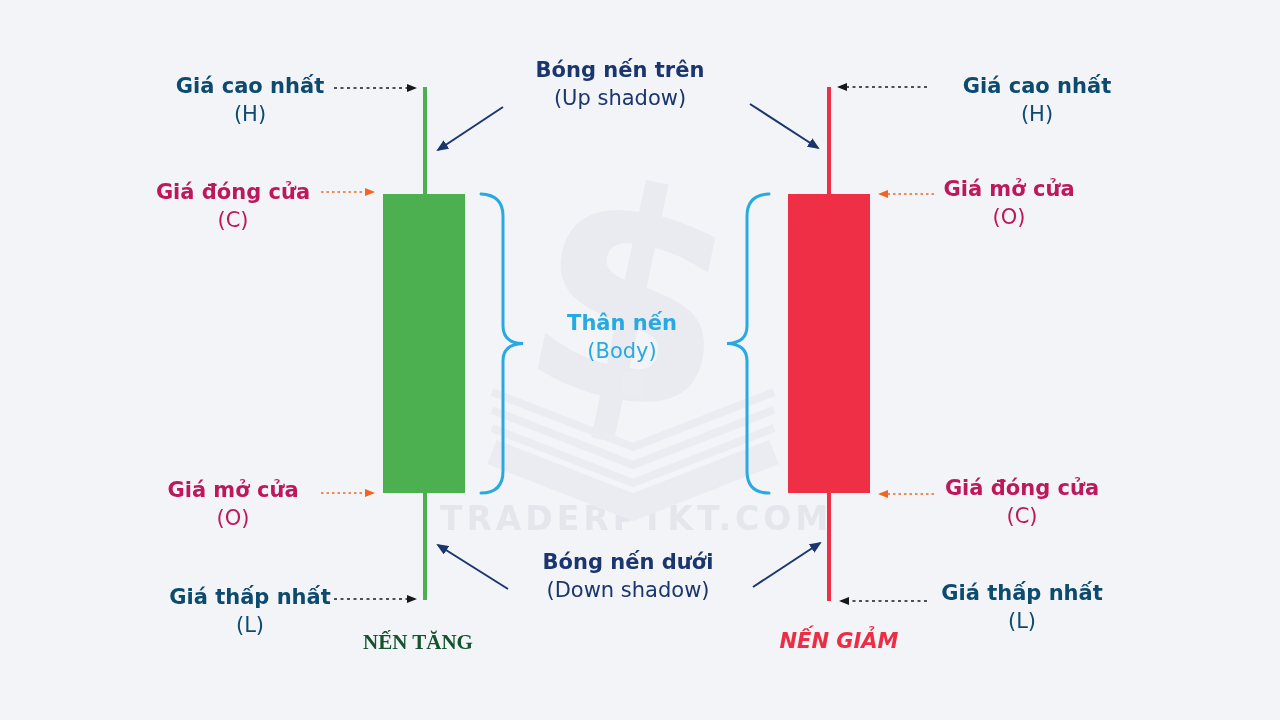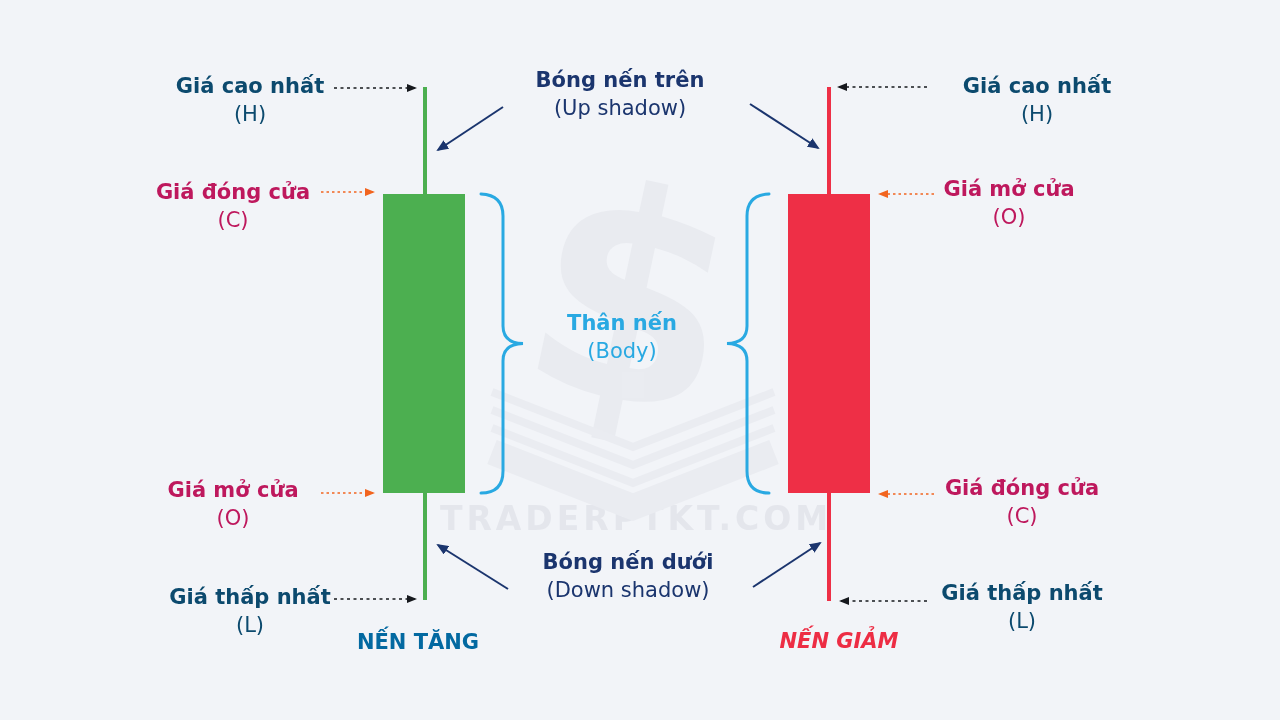--- a/index.html
+++ b/index.html
@@ -7,21 +7,21 @@
   .stage{position:relative;width:1280px;height:720px;background:#f2f4f8;overflow:hidden;}
   svg.overlay{position:absolute;left:0;top:0;pointer-events:none;}
   .lbl{position:absolute;text-align:center;font-size:21px;line-height:28px;white-space:nowrap;transform:translateX(-50%);}
   .lbl .t{display:block;font-weight:bold;}
   .lbl .s{display:block;font-weight:normal;}
   .black{color:#0c4a6e;}
   .orange{color:#be185d;}
   .navy{color:#1b356e;}
   .cyan{color:#29a9e2;}
   .name{position:absolute;font-size:21px;font-weight:bold;line-height:28px;white-space:nowrap;transform:translateX(-50%);}
-  .green-t{color:#0369a1;}
+  .green-t{color:#14532d;font-family:Liberation Serif, serif;}
   .red-t{color:#ed2d44;font-style:italic;}
   .wm-dollar{position:absolute;left:632px;top:300px;transform:translate(-50%,-50%) rotate(12deg);font-size:290px;font-weight:bold;color:#e9ebf0;line-height:1;}
   .wm-site{position:absolute;left:636px;top:518px;transform:translate(-50%,-50%);font-size:33px;font-weight:bold;letter-spacing:4px;color:#e4e6ec;}
 </style>
 </head>
 <body>
 
 <div class="stage">
 
   <div class="wm-dollar">$</div>
@@ -102,21 +102,21 @@
   <div class="lbl orange" style="left:1022px;top:474px;">
     <span class="t">Giá đóng cửa</span>
     <span class="s">(C)</span>
   </div>
   <div class="lbl black" style="left:1022px;top:579px;">
     <span class="t">Giá thấp nhất</span>
     <span class="s">(L)</span>
   </div>
   <div class="name red-t" style="left:839px;top:627px;">NẾN GIẢM</div>
 
-  <div class="lbl navy" style="left:620px;top:56px;margin-top:10px;">
+  <div class="lbl navy" style="left:620px;top:56px;">
     <span class="t">Bóng nến trên</span>
     <span class="s">(Up shadow)</span>
   </div>
   <div class="lbl cyan" style="left:622px;top:309px;">
     <span class="t">Thân nến</span>
     <span class="s">(Body)</span>
   </div>
   <div class="lbl navy" style="left:628px;top:548px;">
     <span class="t">Bóng nến dưới</span>
     <span class="s">(Down shadow)</span>

